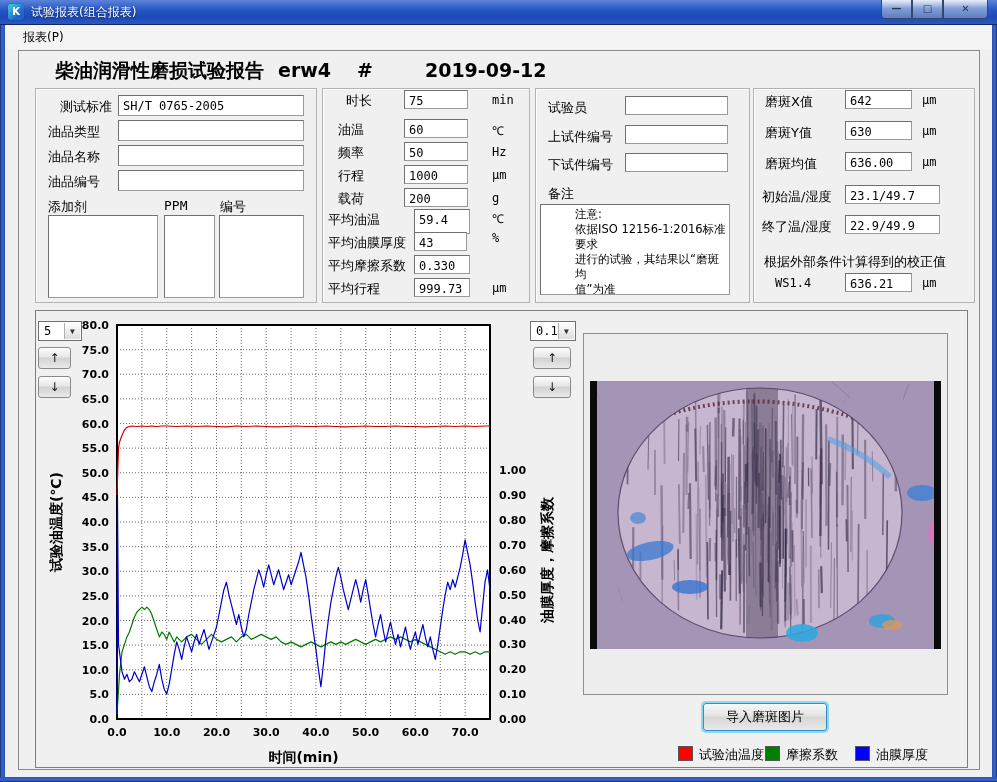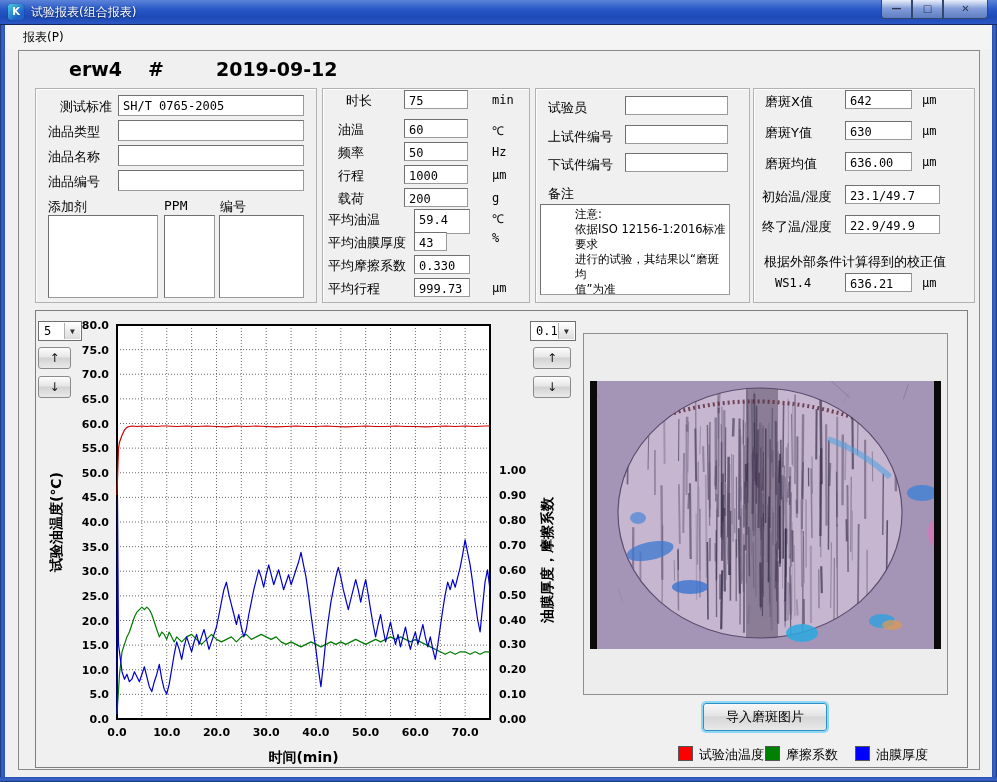--- a/index.html
+++ b/index.html
@@ -73,20 +73,21 @@
 <div class="frame-l"></div>
 <div class="frame-r"></div>
 <div class="frame-b"></div>
 <div class="menubar">
   <div class="menu-item">报表(P)</div>
 </div>
 
 <div class="content-panel"></div>
 
 <div class="hdr">
+  <span>柴油润滑性磨损试验报告</span>
   <span class="gap1"></span>
   <span>erw4</span>
   <span class="gap2"></span>
   <span>#</span>
   <span class="gap3"></span>
   <span>2019-09-12</span>
 </div>
 
 <div class="gbox" style="left:35px;top:88px;width:280px;height:213px;"></div>
 <div class="lbl" style="left:48px;top:98px;margin-left:12px;">测试标准</div>
@@ -117,21 +118,21 @@
 <div class="lbl" style="left:338px;top:167px;">行程</div>
 <div class="tb" style="left:404px;top:165px;width:64px;height:19px;">1000</div>
 <div class="unit" style="left:492px;top:168px;">µm</div>
 <div class="lbl" style="left:338px;top:190px;">载荷</div>
 <div class="tb" style="left:404px;top:188px;width:64px;height:19px;">200</div>
 <div class="unit" style="left:492px;top:191px;">g</div>
 <div class="lbl" style="left:328px;top:211px;">平均油温</div>
 <div class="tb" style="left:414px;top:209px;width:56px;height:25px;">59.4</div>
 <div class="unit" style="left:492px;top:210px;">℃</div>
 <div class="lbl" style="left:328px;top:234px;">平均油膜厚度</div>
-<div class="tb" style="left:414px;top:232px;width:33px;height:19px;">43</div>
+<div class="tb" style="left:414px;top:232px;width:53px;height:19px;">43</div>
 <div class="unit" style="left:492px;top:231px;">%</div>
 <div class="lbl" style="left:328px;top:257px;">平均摩擦系数</div>
 <div class="tb" style="left:414px;top:255px;width:56px;height:19px;">0.330</div>
 <div class="unit" style="left:492px;top:258px;"></div>
 <div class="lbl" style="left:328px;top:280px;">平均行程</div>
 <div class="tb" style="left:414px;top:278px;width:56px;height:19px;">999.73</div>
 <div class="unit" style="left:492px;top:281px;">µm</div>
 
 <div class="gbox" style="left:535px;top:88px;width:213px;height:213px;"></div>
 <div class="lbl" style="left:548px;top:99px;">试验员</div>

